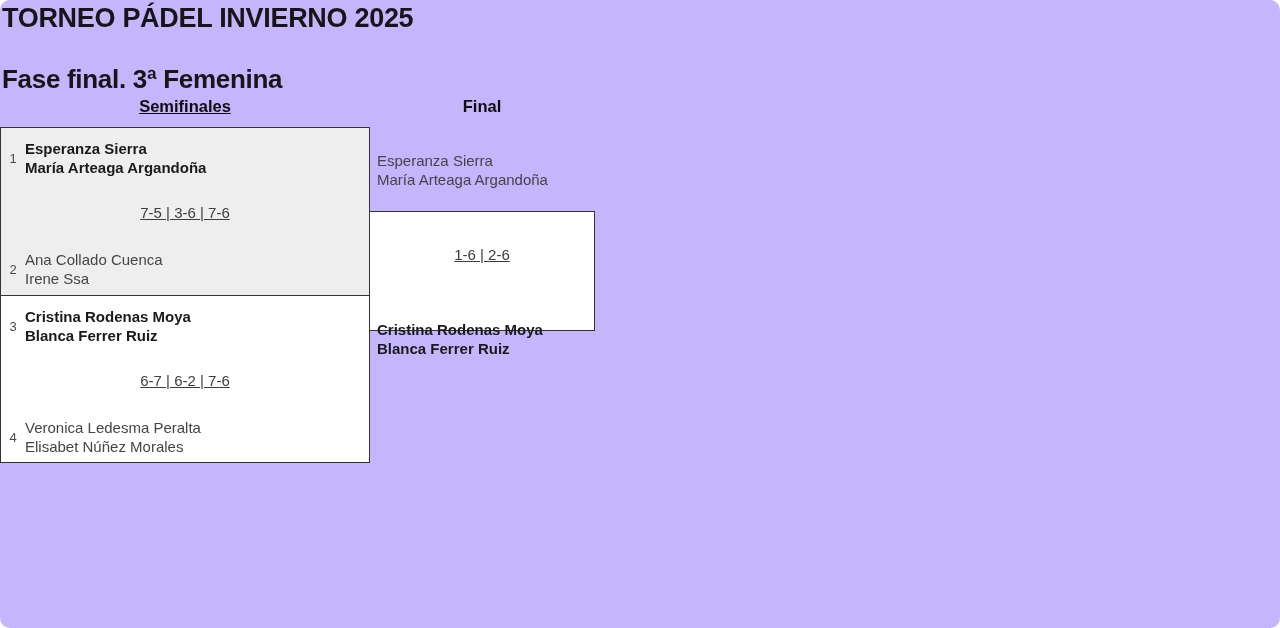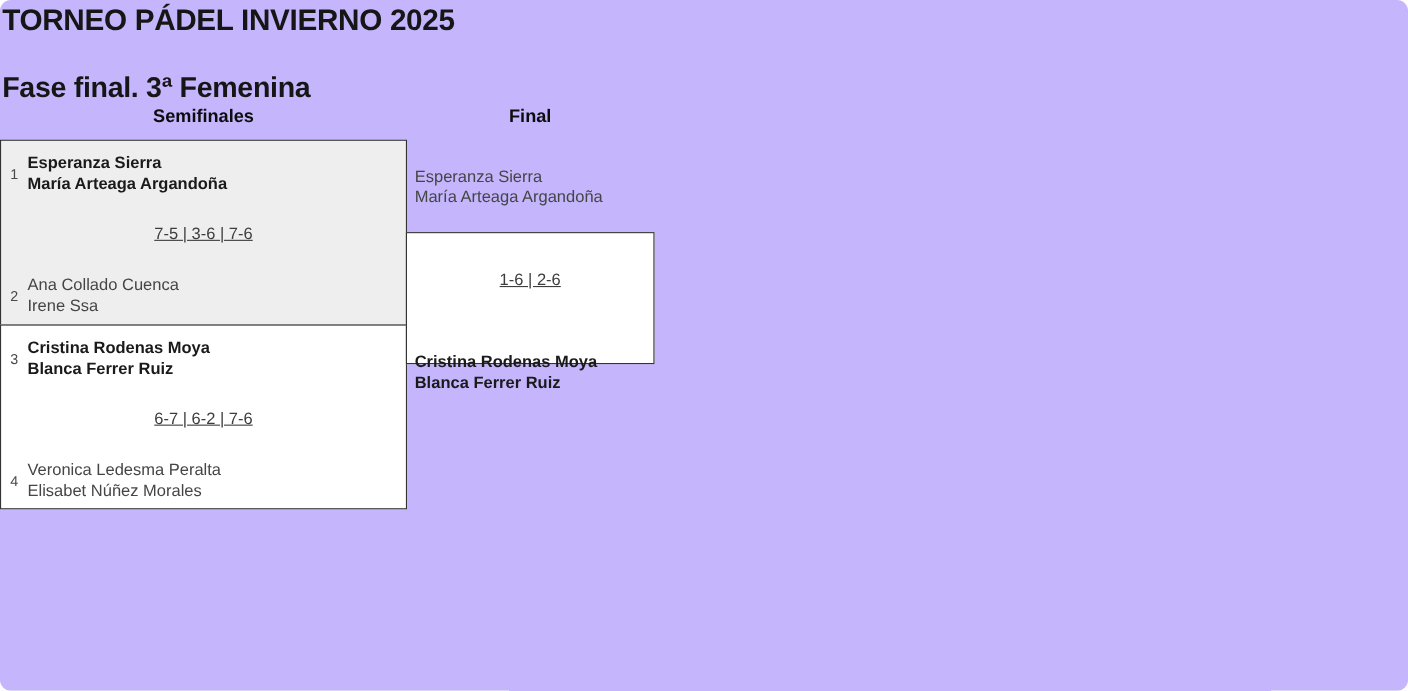--- a/index.html
+++ b/index.html
@@ -15,21 +15,21 @@
     position:absolute; left:2px; top:36px; font-size:26px; font-weight:700;
     color:#161616; letter-spacing:-0.3px; white-space:nowrap;margin-top:28px;
   }
   .logo { position:absolute; left:1048px; top:0px; width:232px; height:78px; cursor:pointer; }
   .logo svg { overflow:visible; }
 
   .round-header {
     position:absolute; top:97px; font-size:16.5px; font-weight:700; color:#0d0d0d;
     text-align:center;
   }
-  .round-header.semis { left:0; width:370px; }
+  .round-header.semis { left:0; width:370px;text-decoration:underline; }
   .round-header.final { left:369px; width:226px; }
 
   .match-box {
     position:absolute; box-sizing:border-box; border:1px solid #333333; background:#ffffff;
   }
   .match-box.sf1 { left:0px; top:127px; width:370px; height:169px; background:#eeeeee; }
   .match-box.sf2 { left:0px; top:295px; width:370px; height:168px; }
   .match-box.finalbox { left:369px; top:211px; width:226px; height:120px; }
 
   .team-row { position:absolute; left:5px; display:flex; align-items:center; gap:5px; }

